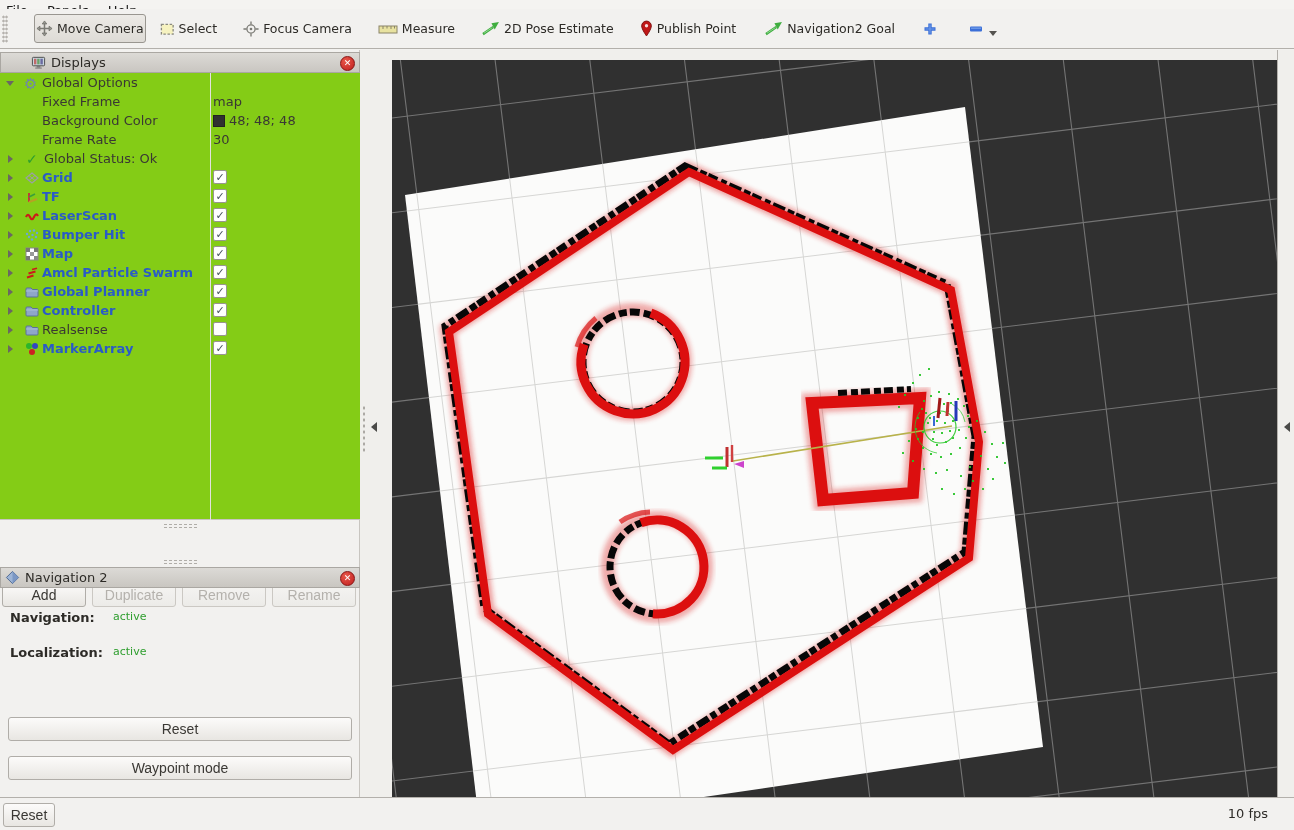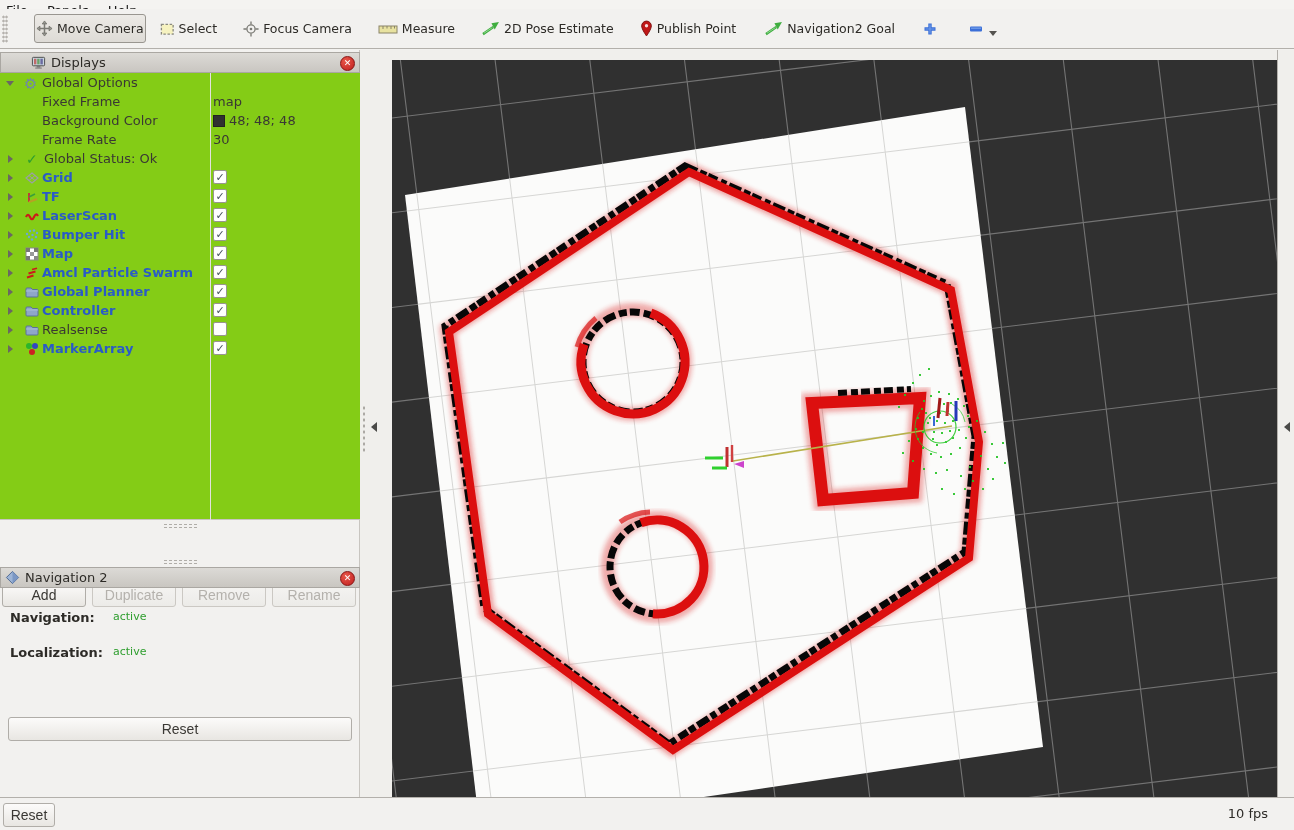--- a/index.html
+++ b/index.html
@@ -387,20 +387,21 @@
     <span class="title">Navigation 2</span>
     <span class="close-btn">✕</span>
   </div>
 
   <div id="nav2-body">
     <span class="nv-lbl" style="left:10px;top:21px">Navigation:</span>
     <span class="nv-val" style="left:113px;top:21px">active</span>
     <span class="nv-lbl" style="left:10px;top:56px">Localization:</span>
     <span class="nv-val" style="left:113px;top:56px">active</span>
     <button class="btn nav2btn" style="top:128px">Reset</button>
+    <button class="btn nav2btn" style="top:167px">Waypoint mode</button>
   </div>
 </div>
 
 <div id="view-wrap">
   <div id="lsplit-dots"></div>
   <div class="split-arrow-l" id="lsplit-arrow"></div>
 
   <svg id="scene" width="885" height="737" viewBox="0 0 885 737">
     <defs>
       <filter id="blur2">

